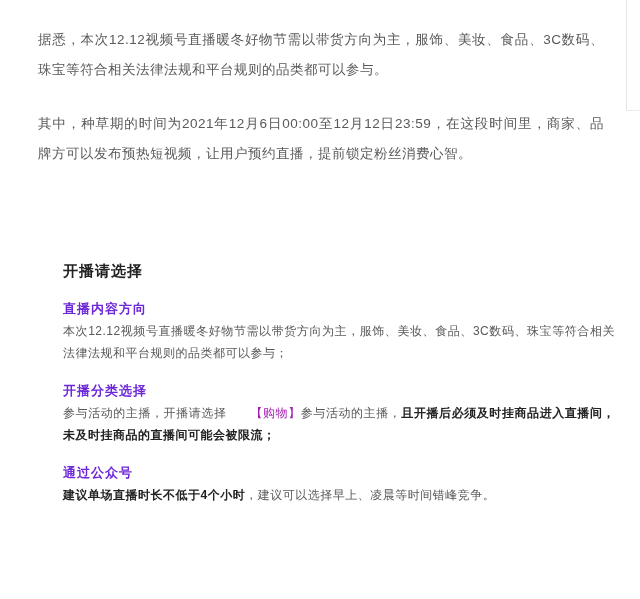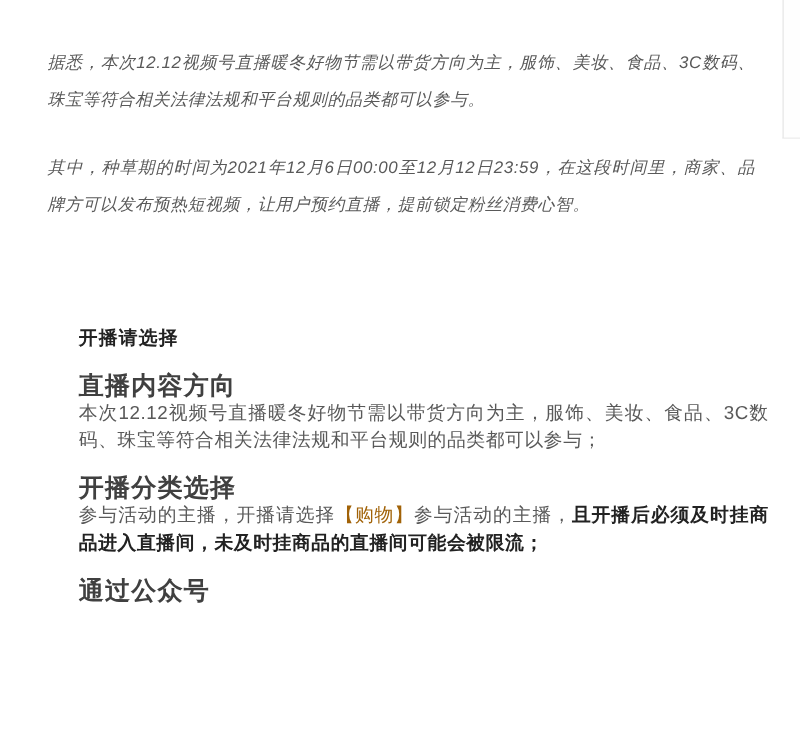--- a/index.html
+++ b/index.html
@@ -10,24 +10,23 @@
   body {
     position: relative;
     width: 640px;
     height: 599px;
     overflow: hidden;
     font-family: "Liberation Sans", "DejaVu Sans", sans-serif;
   }
   
   .intro {
     position: absolute;
-    top: 35px;
+    top: 25px;
     left: 38px;
     width: 566px;
-    font-style: italic;
   }
   .intro p {
     margin: 0 0 24px 0;
     font-size: 13.5px;
     line-height: 30px;
     letter-spacing: 0.5px;
     color: #595959;
     text-align: justify;
   }
   
@@ -42,36 +41,36 @@
     line-height: 22px;
     font-weight: 700;
     color: #222222;
     letter-spacing: 1px;
     margin: 0 0 16px 0;
   }
   .section {
     margin: 0 0 16px 0;
   }
   .sec-heading {
-    font-size: 20px;
+    font-size: 13px;
     line-height: 22px;
     font-weight: 700;
-    color: #404040;
+    color: #6d28d9;
     letter-spacing: 1px;
   }
   .sec-body {
-    font-size: 15px;
+    font-size: 12px;
     line-height: 22px;
     letter-spacing: 0.5px;
     color: #595959;
     text-align: justify;
   }
   .seg-normal { color: #595959; }
   .seg-bold   { color: #222222; font-weight: 700; }
-  .seg-link   { color: #a16207; }
+  .seg-link   { color: #a21caf; margin-left: 24px; }
   
   .panel-edge {
     position: absolute;
     top: 0;
     left: 626px;
     width: 14px;
     height: 110px;
     border-left: 1px solid #e6e6e6;
     border-bottom: 1px solid #ececec;
     background: #fefefe;
@@ -93,17 +92,18 @@
         <div class="sec-body"><span class="seg-normal">本次12.12视频号直播暖冬好物节需以带货方向为主，服饰、美妆、食品、3C数码、珠宝等符合相关法律法规和平台规则的品类都可以参与；</span></div>
       </div>
       <div class="section">
         <div class="sec-heading">开播分类选择</div>
         <div class="sec-body"><span class="seg-normal">参与活动的主播，开播请选择</span><span class="seg-link">【购物】</span><span class="seg-normal">参与活动的主播，</span><span class="seg-bold">且开播后必须及时挂商品进入直播间，未及时挂商品的直播间可能会被限流；</span></div>
       </div>
       <div class="section">
       </div>
       <div class="section">
         <div class="sec-heading">通过公众号</div>
+        <div class="sec-body"><span class="seg-bold">建议单场直播时长不低于4个小时</span><span class="seg-normal">，建议可以选择早上、凌晨等时间错峰竞争。</span></div>
       </div>
     </div>
 </div>
 
 <div class="panel-edge"></div>
 
 </body></html>

